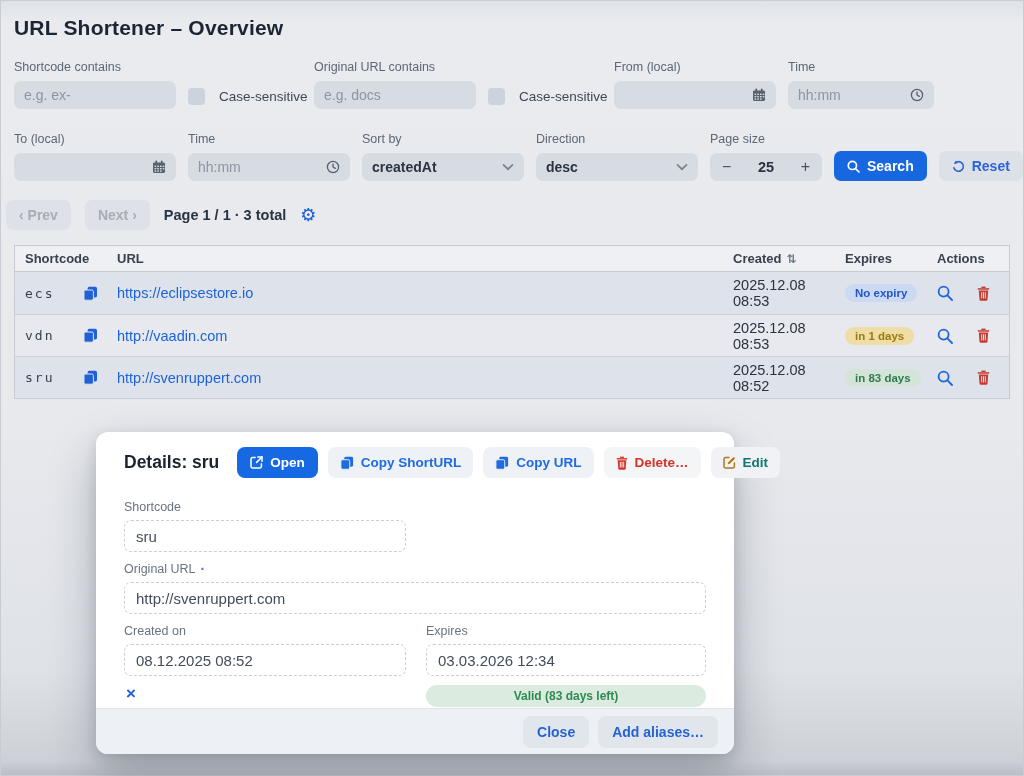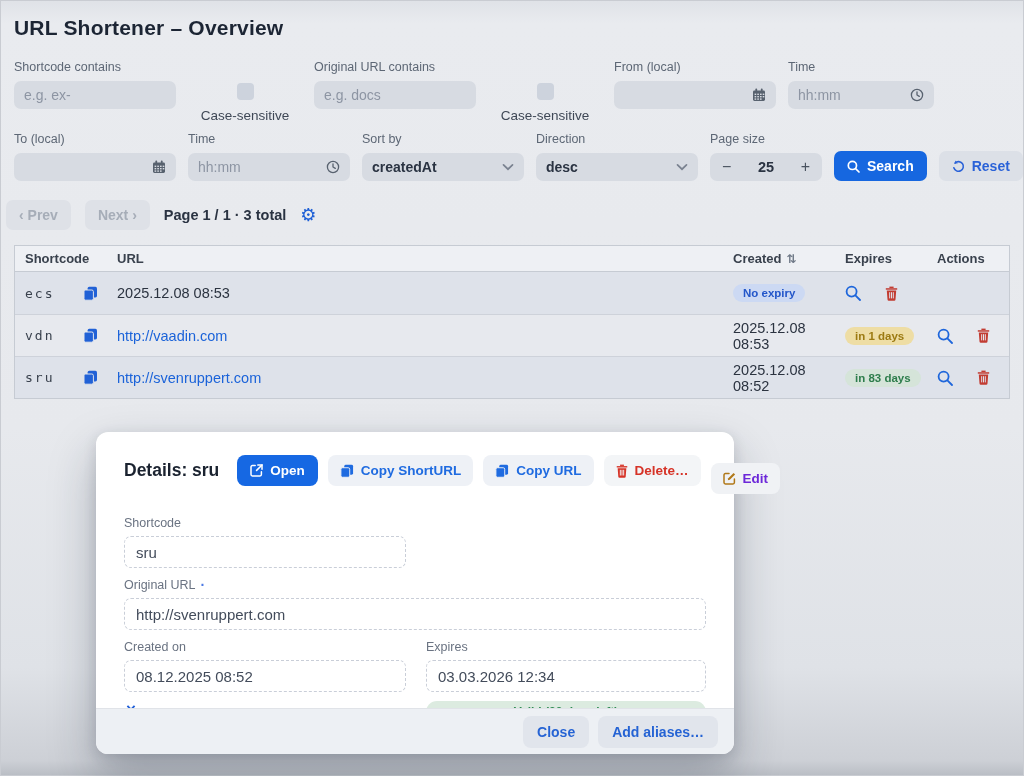--- a/index.html
+++ b/index.html
@@ -17,21 +17,21 @@
   
   .filters-row1 { position:absolute; top:60px; left:14px; display:flex; gap:12px; align-items:flex-end; }
   .filters-row2 { position:absolute; top:132px; left:14px; display:flex; gap:12px; align-items:flex-end; }
   .field { display:flex; flex-direction:column; gap:6px; }
   .flabel { font-size:12.5px; color:#5d6775; line-height:15px; white-space:nowrap; }
   .control { height:28px; background:#d7dbe2; border-radius:7px; display:flex; align-items:center; padding:0 10px; }
   .w150 { width:162px; } .w146 { width:146px; } .w112 { width:112px; }
   input.txt { border:none; background:transparent; outline:none; width:100%; font:14px "Liberation Sans","DejaVu Sans",sans-serif; color:#333c4a; }
   input.txt::placeholder { color:#8d95a3; }
   .icon-right { flex:0 0 auto; margin-left:6px; display:flex; align-items:center; }
-  .checkbox-group { display:flex; align-items:center; gap:8px; height:26px; width:114px;flex-direction:column; }
+  .checkbox-group { display:flex; align-items:center; gap:14px; height:26px; width:114px; }
   .checkbox { width:17px; height:17px; border-radius:4px; background:#cdd3dd; flex:0 0 auto; }
   .cb-label { font-size:13.5px; color:#3f4856; white-space:nowrap; }
   .select-like { justify-content:space-between; cursor:default; }
   .select-value { font-size:14px; font-weight:600; color:#2a3342; }
   .stepper { justify-content:space-between; padding:0 12px; }
   .step-btn { font-size:16px; color:#4a5360; line-height:1; }
   .step-value { font-size:14.5px; font-weight:600; color:#2a3342; }
   .btn { display:flex; align-items:center; gap:7px; height:30px; border:none; border-radius:7px; font-family:inherit; font-size:14px; font-weight:700; padding:0 13px; cursor:pointer; }
   .btn-search { background:#1667e0; color:#fff; }
   .btn-reset { background:#dce0e7; color:#2a62d8;justify-content:flex-end; }
@@ -63,21 +63,21 @@
 
   
   .modal { position:absolute; left:96px; top:432px; width:638px; height:322px; background:#fff; border-radius:12px;
            box-shadow:0 22px 48px rgba(25,35,55,.28), 0 4px 14px rgba(25,35,55,.14); }
   .modal-header { display:flex; align-items:center; gap:10px; padding:15px 24px 6px 28px; }
   .modal-title { font-size:17.5px; font-weight:700; color:#1b2330; margin-right:8px; white-space:nowrap; }
   .btn-chip { display:flex; align-items:center; gap:7px; border:none; border-radius:8px; padding:8px 12px; font-family:inherit; font-size:13.5px; font-weight:700; cursor:pointer; white-space:nowrap; }
   .btn-open { background:#1668e3; color:#fff; padding:8px 13px; }
   .chip-blue { background:#eef1f6; color:#1f6be0; }
   .chip-red { background:#f3f5f7; color:#d63327; }
-  .chip-amber { background:#f0f2f5; color:#6d28d9;margin-top:16px; }
+  .chip-amber { background:#f0f2f5; color:#0f766e; }
   .modal-body { padding:6px 28px 0; }
   .m-label { font-size:12.5px; color:#6a7382; margin:10px 0 6px; display:flex; gap:5px; align-items:center; }
   .req-dot { color:#4b79e4; font-weight:700; font-size:14px; line-height:10px; }
   .m-input { border:1.5px dashed #c9ced8; border-radius:7px; height:32px; padding:0 11px; font-family:inherit; font-size:15px; color:#434c5b; background:#fff; outline:none; width:100%; }
   .m-short { width:282px; }
   .m-grid { display:grid; grid-template-columns:282px 280px; column-gap:20px; }
   .clear-x { color:#1f5fd8; font-weight:800; font-size:17px; line-height:1; margin-top:9px; background:none; border:none; cursor:pointer; width:fit-content; padding:0 2px; }
   .valid-pill { margin-top:9px; background:#dcebe0; color:#2f8a52; text-align:center; padding:4px 0; border-radius:12px; font-size:12px; font-weight:600; }
   .modal-footer { position:absolute; bottom:0; left:0; right:0; height:46px; background:#edf0f4; border-top:1px solid #e0e3e8;
                   border-radius:0 0 12px 12px; display:flex; align-items:center; justify-content:flex-end; gap:9px; padding-right:16px; }
@@ -259,20 +259,21 @@
   </div>
 
   <div class="trow tbodyrow row-odd">
     <span class="cell-shortcode">ecs</span>
     <button class="icon-btn">
       <svg width="15" height="15" viewBox="0 0 15 15">
           <rect x="4.6" y="0.8" width="9.4" height="10.6" rx="1.6" fill="#2161d6"></rect>
           <rect x="1" y="4" width="9.4" height="10.2" rx="1.6" fill="#2161d6" stroke="#dee2ea" stroke-width="1"></rect>
         </svg>
     </button>
+    <span class="cell-url"><a href="#">https://eclipsestore.io</a></span>
     <span class="cell-created">2025.12.08 08:53</span>
     <span><span class="badge badge-blue">No expiry</span></span>
     <span class="cell-actions">
       <button class="icon-btn">
         <svg width="16" height="16" viewBox="0 0 16 16">
             <circle cx="6.6" cy="6.6" r="5" fill="none" stroke="#1e66db" stroke-width="1.8"></circle>
             <path d="M10.4 10.4 15 15" stroke="#1e66db" stroke-width="1.8" stroke-linecap="round"></path>
           </svg>
       </button>
       <button class="icon-btn">

